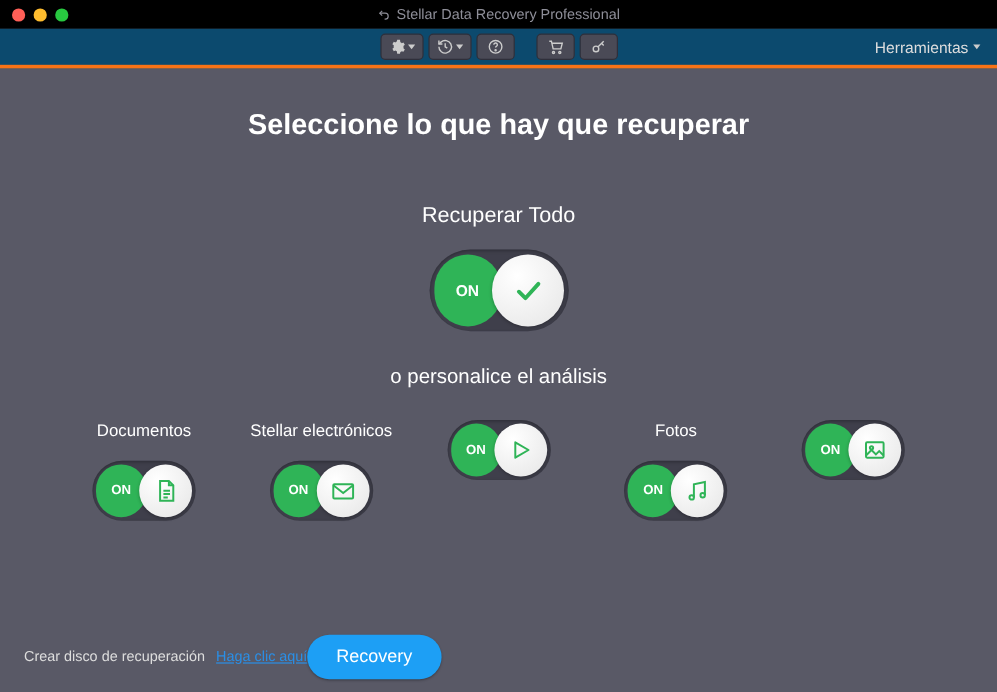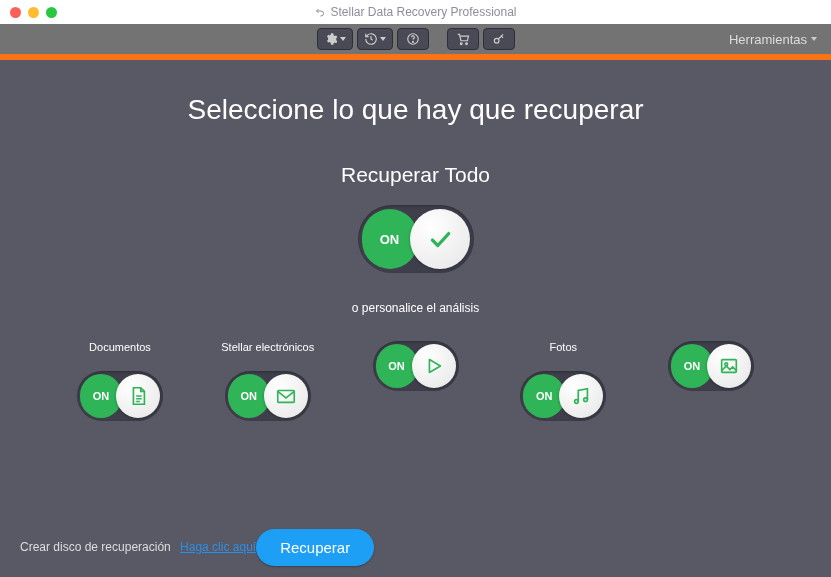--- a/index.html
+++ b/index.html
@@ -1,36 +1,36 @@
 <!DOCTYPE html>
 <html><head>
 <meta charset="utf-8">
 <style>
   html,body{margin:0;padding:0;width:831px;height:577px;background:#595966;font-family:-apple-system,Helvetica,Arial,sans-serif;color:#fff;overflow:hidden}
-  .titlebar{height:24px;background:#ffffff;display:flex;align-items:center;padding:0 10px;position:relative}
+  .titlebar{height:24px;background:#000000;display:flex;align-items:center;padding:0 10px;position:relative}
   .traffic{display:flex;gap:7px}
   .dot{width:11px;height:11px;border-radius:50%}
   .title{position:absolute;left:0;right:0;text-align:center;font-size:12px;color:#8e8e98;pointer-events:none}
   .title svg{vertical-align:-2px;margin-right:4px}
-  .toolbar{height:30px;background:#737373;display:flex;align-items:center;justify-content:center;position:relative;border-bottom:6px solid #f97316}
+  .toolbar{height:30px;background:#0c4a6e;display:flex;align-items:center;justify-content:center;position:relative;border-bottom:3px solid #f97316}
   .tool-group{display:flex;gap:4px}
   .tool-btn{background:#4a4a56;border:1px solid #2f2f3a;border-radius:4px;height:22px;min-width:32px;display:flex;align-items:center;justify-content:center;gap:2px;padding:0 6px;box-sizing:border-box}
   .tool-btn svg{display:block}
   .caret{width:0;height:0;border-left:3px solid transparent;border-right:3px solid transparent;border-top:4px solid #ccc}
   .herr{position:absolute;right:14px;font-size:13px;color:#ddd;display:flex;align-items:center;gap:4px}
   .main{padding:28px 30px 0;text-align:center}
-  .h1{font-size:28px;font-weight:400;margin:6px 0 37px}
-  .h2{font-size:21px;font-weight:400;margin:0 0 18px}
-  .h3{font-size:12px;font-weight:400;margin:28px 0 26px}
+  .h1{font-size:24px;font-weight:700;margin:6px 0 50px}
+  .h2{font-size:18px;font-weight:400;margin:0 0 18px}
+  .h3{font-size:17px;font-weight:400;margin:28px 0 26px}
   .big-toggle{display:inline-flex;align-items:center;background:#3f3f4b;border-radius:40px;padding:4px;position:relative;box-shadow:inset 0 1px 3px rgba(0,0,0,.3)}
   .big-track{background:#2fb457;border-radius:40px;width:56px;height:60px;display:flex;align-items:center;justify-content:center;color:#fff;font-size:13px;font-weight:600}
   .big-knob{width:60px;height:60px;border-radius:50%;background:radial-gradient(circle at 35% 30%,#fff,#e5e5e5);margin-left:-8px;display:flex;align-items:center;justify-content:center;box-shadow:0 1px 3px rgba(0,0,0,.3)}
   .cats{display:flex;justify-content:space-between;padding:0 20px}
   .cat{width:140px;text-align:center}
-  .cat-label{font-size:11px;margin-bottom:18px}
+  .cat-label{font-size:14px;margin-bottom:18px}
   .sm-toggle{display:inline-flex;align-items:center;background:#3f3f4b;border-radius:30px;padding:3px;box-shadow:inset 0 1px 3px rgba(0,0,0,.3)}
   .sm-track{background:#2fb457;border-radius:30px;width:42px;height:44px;display:flex;align-items:center;justify-content:center;color:#fff;font-size:11px;font-weight:600}
   .sm-knob{width:44px;height:44px;border-radius:50%;background:radial-gradient(circle at 35% 30%,#fff,#e5e5e5);margin-left:-6px;display:flex;align-items:center;justify-content:center;box-shadow:0 1px 3px rgba(0,0,0,.3)}
   .footer{position:absolute;bottom:0;left:0;right:0;height:60px;display:flex;align-items:center;padding:0 20px;}
   .disk{font-size:12px;color:#ddd}
   .disk a{color:#2a8fe6;text-decoration:underline;margin-left:6px}
   .next-btn{background:#1d9ff5;color:#fff;border:none;border-radius:20px;padding:10px 24px;font-size:15px;font-weight:500;box-shadow:0 1px 2px rgba(0,0,0,.3)}
 </style>
 </head>
 <body>
@@ -176,14 +176,14 @@
     </div>
 
   </div>
 </div>
 
 <div class="footer">
   <div class="disk">
     <span>Crear disco de recuperación</span>
     <a href="#">Haga clic aquí</a>
   </div>
-  <button class="next-btn">Recuperar</button>
+  <button class="next-btn">Recovery</button>
 </div>
 
 </body></html>

